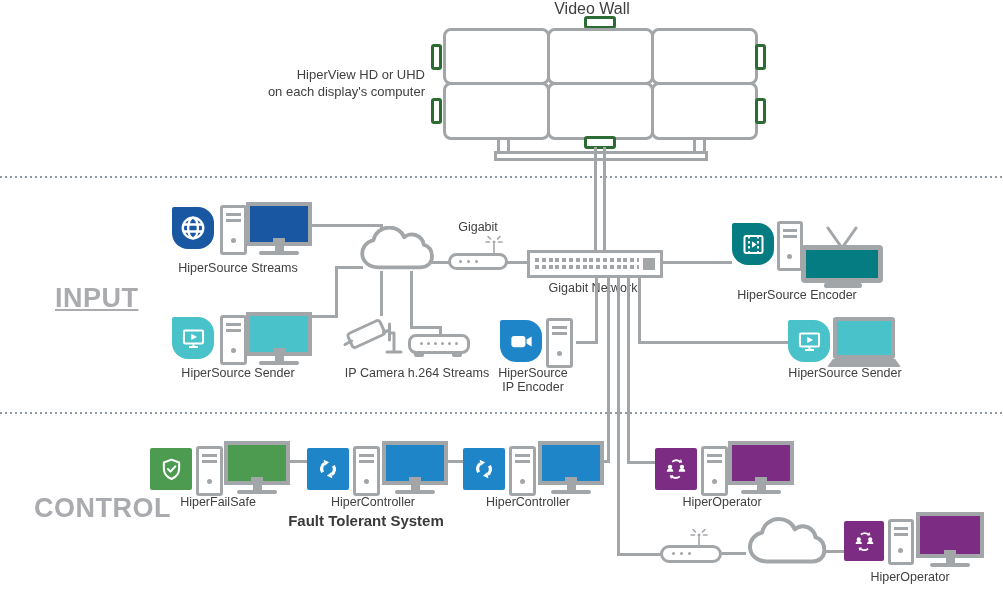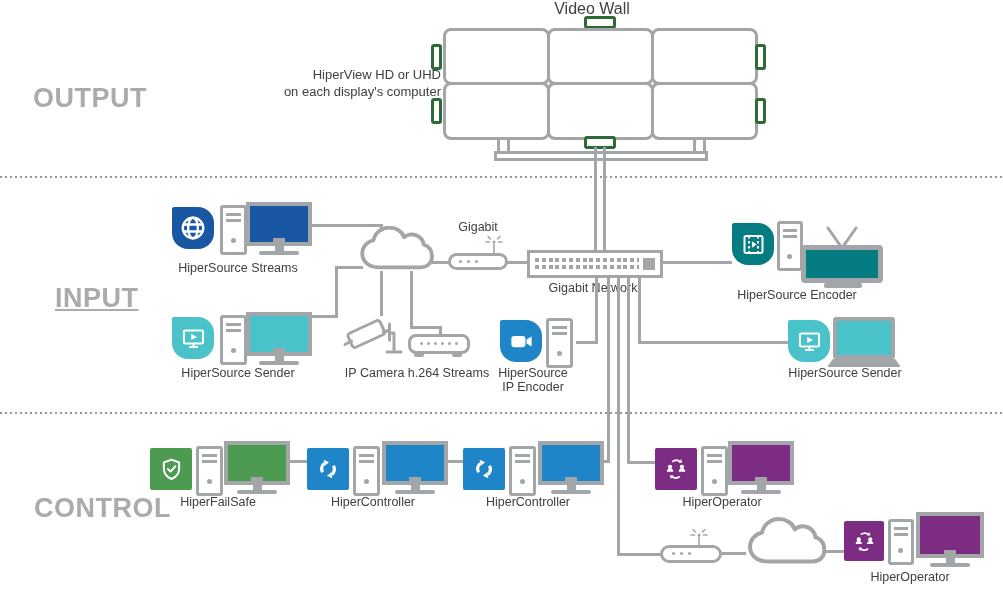--- a/index.html
+++ b/index.html
@@ -40,28 +40,27 @@
   .dot3{position:absolute;width:3px;height:3px;border-radius:50%;background:var(--line,#A2A6A9);}
   .encoder{position:absolute;box-sizing:border-box;border:3px solid var(--line,#A2A6A9);border-radius:8px;background:#fff;}
   .foot{position:absolute;width:10px;height:4px;background:var(--line,#A2A6A9);border-radius:0 0 2px 2px;}
   .svgpos{position:absolute;}
 </style>
 </head>
 <body>
 
 <div class="canvas">
 
-  <div class="sec-label" style="left:33px;top:83px;">OUTPUT</div>
   <div class="sec-label" style="left:55px;top:283px;text-decoration:underline;">INPUT</div>
   <div class="sec-label" style="left:14px;top:493px;margin-left:20px;">CONTROL</div>
   <div class="sep" style="top:176px;"></div>
   <div class="sep" style="top:412px;"></div>
 
   <div class="node-label" style="left:592px;top:0px;font-size:16px;">Video Wall</div>
-  <div class="note" style="left:425px;top:66px;margin-left:16px;">
+  <div class="note" style="left:425px;top:66px;">
     <span>HiperView HD or UHD</span><br>
     <span>on each display's computer</span>
   </div>
 
   <div class="gtab" style="left:584px;top:16px;width:32px;height:13px;"></div>
 
   <div class="cell" style="left:443px;top:28px;width:107px;height:57px;"></div>
   <div class="cell" style="left:547px;top:28px;width:107px;height:57px;"></div>
   <div class="cell" style="left:651px;top:28px;width:107px;height:57px;"></div>
   <div class="cell" style="left:443px;top:82px;width:107px;height:58px;"></div>
@@ -262,20 +261,21 @@
         <path d="M16 20.6 L11 18.3 L15 15 Z" fill="#fff"></path>
       </svg>
   </div>
   <div class="tower" style="left:353px;top:446px;"></div>
   <div class="monitor" style="left:382px;top:441px;">
     <div class="mon-screen" style="background:var(--blue,#1E86C8);"></div>
     <div class="mon-neck"></div>
       <div class="mon-base"></div>
   </div>
   <div class="node-label" style="left:373px;top:495px;">HiperController</div>
+  <div class="bold-label" style="left:366px;top:512px;">Fault Tolerant System</div>
   <div class="line" style="left:448px;top:460px;width:15px;height:3px;"></div>
 
   <div class="badge sq" style="left:463px;top:448px;background:var(--blue,#1E86C8);">
     <svg viewBox="0 0 24 24" width="26" height="26">
         <g fill="none" stroke="#fff" stroke-width="3">
           <path d="M7 15 A6 6 0 0 1 8.6 6.9"></path>
           <path d="M17 9 A6 6 0 0 1 15.4 17.1"></path>
         </g>
         <path d="M8 3.4 L13 5.7 L9 9 Z" fill="#fff"></path>
         <path d="M16 20.6 L11 18.3 L15 15 Z" fill="#fff"></path>

